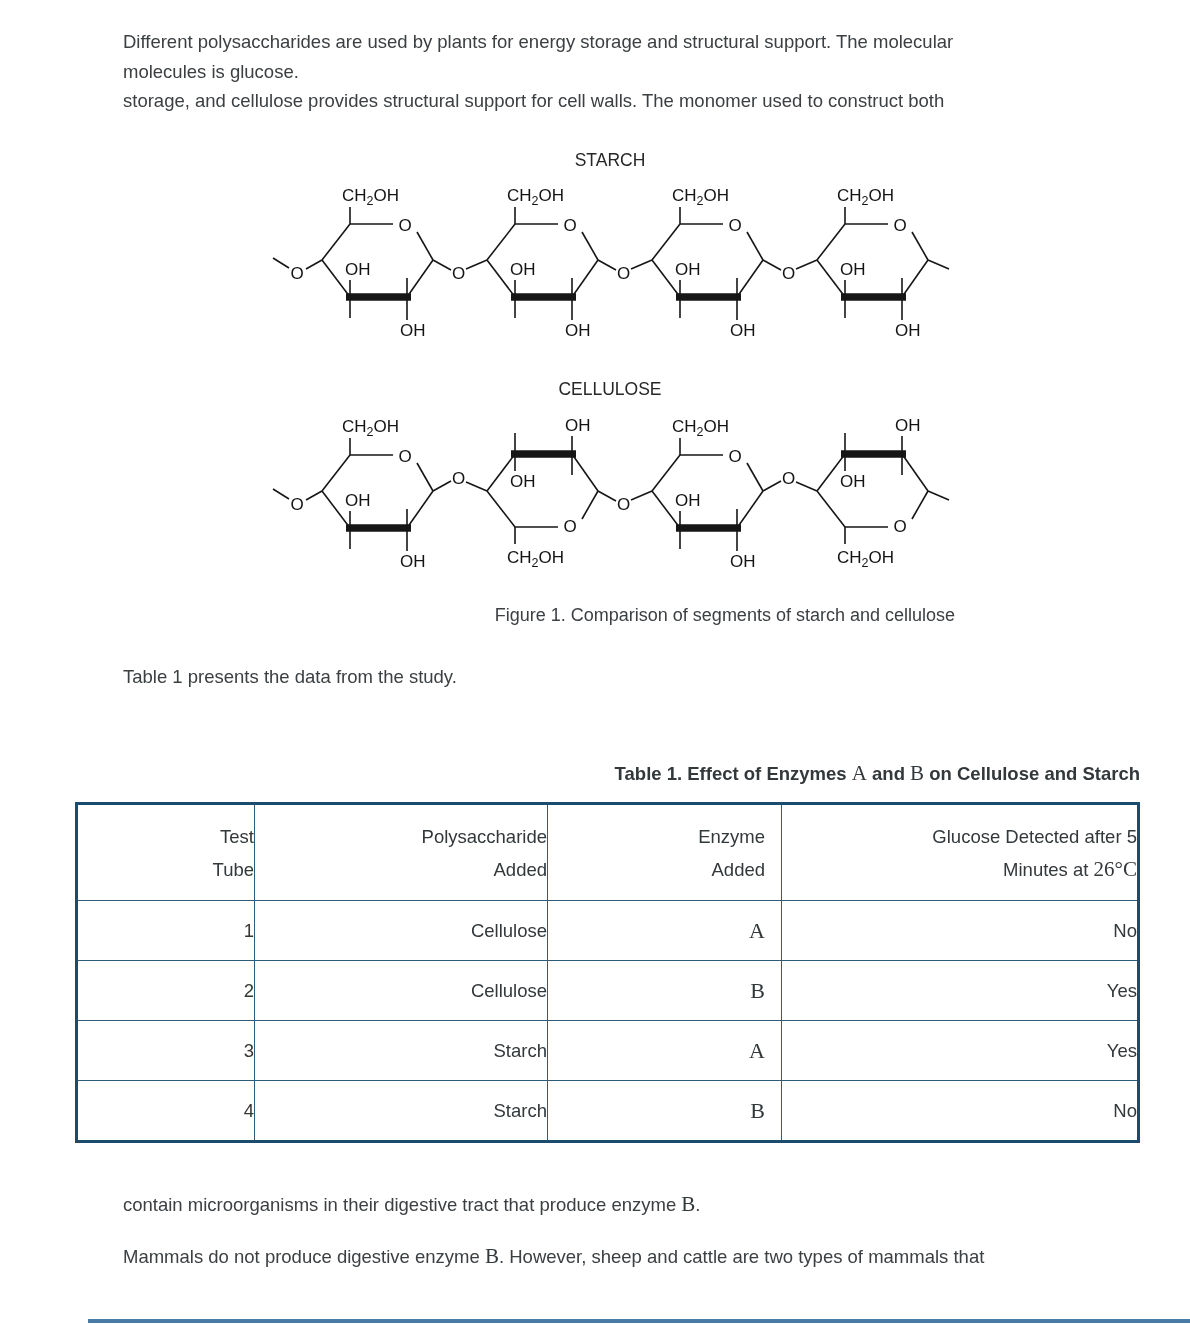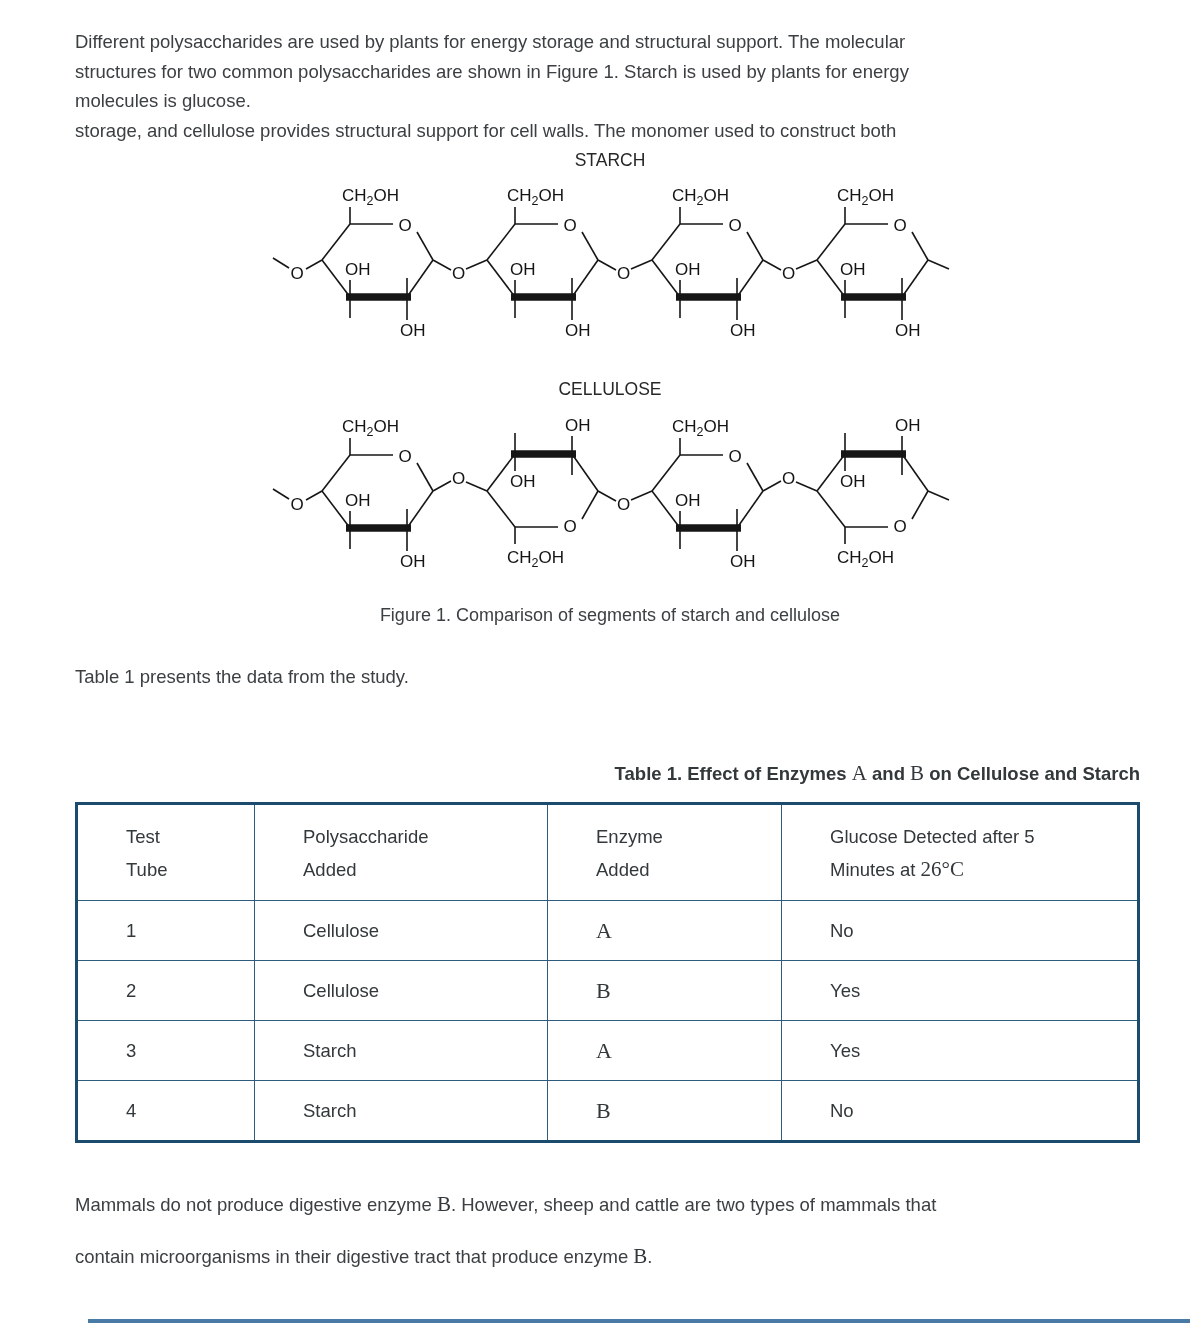--- a/index.html
+++ b/index.html
@@ -4,58 +4,57 @@
 <style>
   html,body { margin:0; padding:0; background:#ffffff; }
   .page {
     position:relative; width:1190px; height:1324px; background:#ffffff;
     font-family:"Liberation Sans","DejaVu Sans",sans-serif; color:#3c4043; overflow:hidden;
   }
   .abs { position:absolute; }
   .serif { font-family:"Liberation Serif","DejaVu Serif",serif; font-size:21px; color:#33383b; }
 
   
-  .para { font-size:18.5px; }
+  .para { font-size:18.5px;margin-left:48px; }
   #p1 .line { line-height:29.5px; white-space:nowrap; }
   #p2 .line { height:46px; white-space:nowrap; }
   #p3 .line { height:52px; white-space:nowrap; }
 
   
   .fig-title { width:690px; text-align:center; font-size:17.5px; color:#272727; }
   .caption   { width:690px; text-align:center; font-size:18px; color:#3c4043; }
 
   
   .tbl-title { width:1065px; text-align:right; font-size:18.5px; font-weight:bold; color:#33383b; white-space:nowrap; }
   .tbl-title .serif { font-weight:normal; }
 
   
   #table { width:1065px; border:3px solid #1b4c6d; box-sizing:border-box; background:#fff; }
   .trow  { display:flex; height:60px; box-sizing:border-box; border-top:1.5px solid #2e5c7d; }
   .thead { display:flex; height:95px; box-sizing:border-box; }
-  .cell  { box-sizing:border-box; padding-left:48px; display:flex; flex-direction:column; justify-content:center; font-size:18.5px; color:#33383b; }
+  .cell  { box-sizing:border-box; padding-left:48px; display:flex; flex-direction:column; justify-content:center; font-size:18.5px; color:#33383b;text-align:right; }
   .cell + .cell { border-left:1.4px solid #2e5c7d; }
   .c0 { width:176px; } .c1 { width:293px; } .c2 { width:218px; } .c3 { flex:1;margin-left:16px; }
   .thead .cell { line-height:33px; }
   .trow .cell { justify-content:center; }
   .enzyme-cell { font-size:22px; }
   .enzyme-cell span { font-size:22px; }
 
   
   svg text { font-family:"Liberation Sans","DejaVu Sans",sans-serif; fill:#141414; }
 
   #bottom-line { background:#4a7ba6; }
 </style>
 </head>
 <body>
 
 <div class="page">
 
   <div id="p1" class="abs para" style="left:75px; top:27px;">
       <div class="line"><span>Different polysaccharides are used by plants for energy storage and structural support. The molecular</span></div>
-      <div class="line"><span>structures for two common polysaccharides are shown in Figure 1. Starch is used by plants for energy</span></div>
       <div class="line"><span>molecules is glucose.</span></div>
       <div class="line"><span>storage, and cellulose provides structural support for cell walls. The monomer used to construct both</span></div>
     </div>
 
   <div class="abs fig-title" style="left:265px; top:150px;">STARCH</div>
 
   <svg id="starch-svg" class="abs" style="left:265px; top:176px;" width="690" height="170" viewBox="0 0 690 170">
       <line x1="85" y1="48" x2="57" y2="84" stroke="#161616" stroke-width="1.6"></line>
       <line x1="57" y1="84" x2="85" y2="121" stroke="#161616" stroke-width="1.6"></line>
       <line x1="142" y1="121" x2="168" y2="84" stroke="#161616" stroke-width="1.6"></line>
@@ -202,21 +201,21 @@
       <line x1="580" y1="50" x2="580" y2="29" stroke="#161616" stroke-width="1.6"></line>
       <line x1="637" y1="50" x2="637" y2="71" stroke="#161616" stroke-width="1.6"></line>
       <line x1="637" y1="50" x2="637" y2="32" stroke="#161616" stroke-width="1.6"></line>
       <text x="630" y="27" font-size="17">OH</text>
       <line x1="8" y1="85" x2="24" y2="95" stroke="#161616" stroke-width="1.6"></line>
       <text x="32" y="106" font-size="17" text-anchor="middle">O</text>
       <line x1="41" y1="96" x2="57" y2="87" stroke="#161616" stroke-width="1.6"></line>
       <line x1="663" y1="87" x2="684" y2="96" stroke="#161616" stroke-width="1.6"></line>
     </svg>
 
-  <div class="abs caption" style="left:265px; top:605px;">Figure 1. Comparison of segments of starch and cellulose</div>
+  <div class="abs caption" style="left:265px; top:605px;text-align:right;">Figure 1. Comparison of segments of starch and cellulose</div>
 
   <div id="p2" class="abs para" style="left:75px; top:666px;">
       <div class="line"><span>Table 1 presents the data from the study.</span></div>
     </div>
 
   <div id="table-title" class="abs tbl-title" style="left:75px; top:761px;"><span>Table 1. Effect of Enzymes </span><span class="serif">A</span><span> and </span><span class="serif">B</span><span> on Cellulose and Starch</span></div>
 
   <div id="table" class="abs" style="left:75px; top:802px;">
     <div id="thead" class="thead">
         <div class="cell c0">
@@ -266,19 +265,19 @@
           <div class="cell c1">Starch</div>
           <div class="cell c2 enzyme-cell">
             <span class="serif">B</span>
           </div>
           <div class="cell c3">No</div>
         </div>
       </div>
   </div>
 
   <div id="p3" class="abs para" style="left:75px; top:1192px;">
+      <div class="line"><span>contain microorganisms in their digestive tract that produce enzyme </span><span class="serif">B</span><span>.</span></div>
       <div class="line"><span>Mammals do not produce digestive enzyme </span><span class="serif">B</span><span>. However, sheep and cattle are two types of mammals that</span></div>
-      <div class="line"><span>contain microorganisms in their digestive tract that produce enzyme </span><span class="serif">B</span><span>.</span></div>
     </div>
 
   <div id="bottom-line" class="abs" style="left:88px; top:1319px; width:1102px; height:4px;"></div>
 
 </div>
 
 </body></html>

